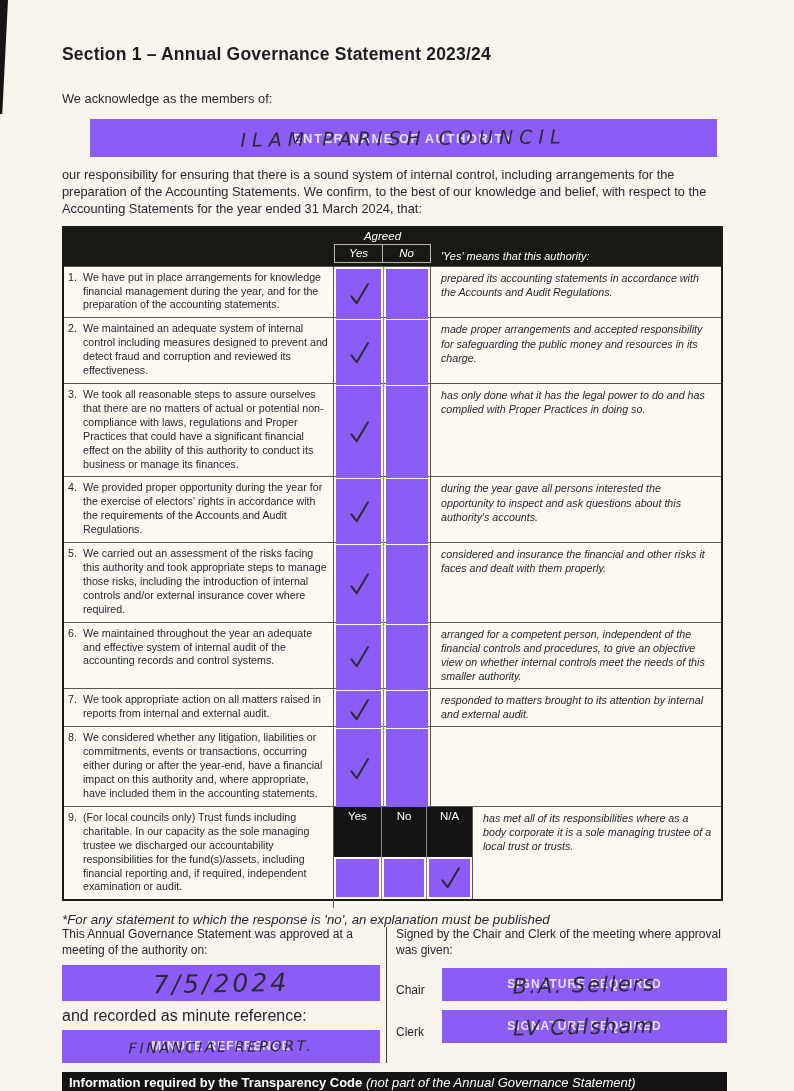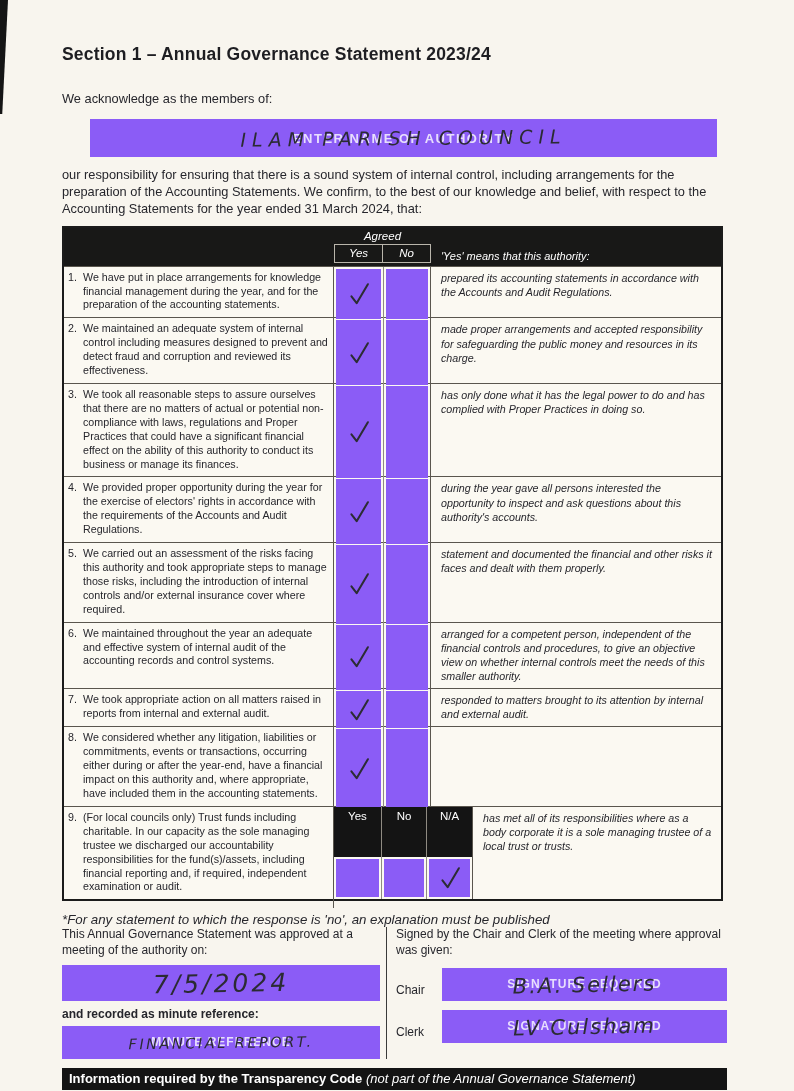--- a/index.html
+++ b/index.html
@@ -107,21 +107,21 @@
   
   .approval{display:flex;}
   .app-left{width:318px;flex:none;padding-right:6px;}
   .app-right{flex:1;border-left:1.5px solid #3a3a3a;padding-left:9px;}
   .app-intro{margin:0;font-size:12px;line-height:1.3;}
   .date-box{margin-top:6px;height:36px;position:relative;padding-left:20px;}
   .date-hand{
     position:absolute;inset:0;display:flex;align-items:center;justify-content:center;
     font-size:25px;font-style:italic;letter-spacing:3px;transform:rotate(-1deg);
   }
-  .minute-lbl{margin:6px 0 0 0;font-size:12px;font-weight:bold;}
+  .minute-lbl{margin:6px 0 0 0;font-size:16px;}
   .minute-box{margin-top:5px;height:33px;position:relative;}
   .minute-hand{
     position:absolute;inset:0;display:flex;align-items:center;justify-content:center;
     font-size:14.5px;font-style:italic;letter-spacing:2.5px;transform:rotate(-.8deg);
   }
   .sig-row{display:flex;align-items:flex-end;margin-top:9px;}
   .sig-lbl{width:46px;flex:none;font-size:12px;padding-bottom:4px;}
   .sig-box{flex:1;height:33px;position:relative;}
   .sig-hand{
     position:absolute;inset:0;display:flex;align-items:center;justify-content:center;
@@ -248,21 +248,21 @@
     <div class="cell yn">
       <div class="shade shaded">
         <svg class="tick show" viewBox="0 0 24 28">
                   <path d="M4 17 L10 24 L21 3"></path>
                 </svg>
       </div>
     </div>
     <div class="cell yn no">
       <div class="shade shaded"></div>
     </div>
-    <div class="cell mn">statement and documented the financial and other risks it faces and dealt with them properly.</div>
+    <div class="cell mn">considered and insurance the financial and other risks it faces and dealt with them properly.</div>
   </div>
 
   <div class="t-row">
     <div class="cell st">
       <span class="num">6.</span>
       <span class="st-text">We maintained throughout the year an adequate and effective system of internal audit of the accounting records and control systems.</span>
     </div>
     <div class="cell yn">
       <div class="shade shaded">
         <svg class="tick show" viewBox="0 0 24 28">

